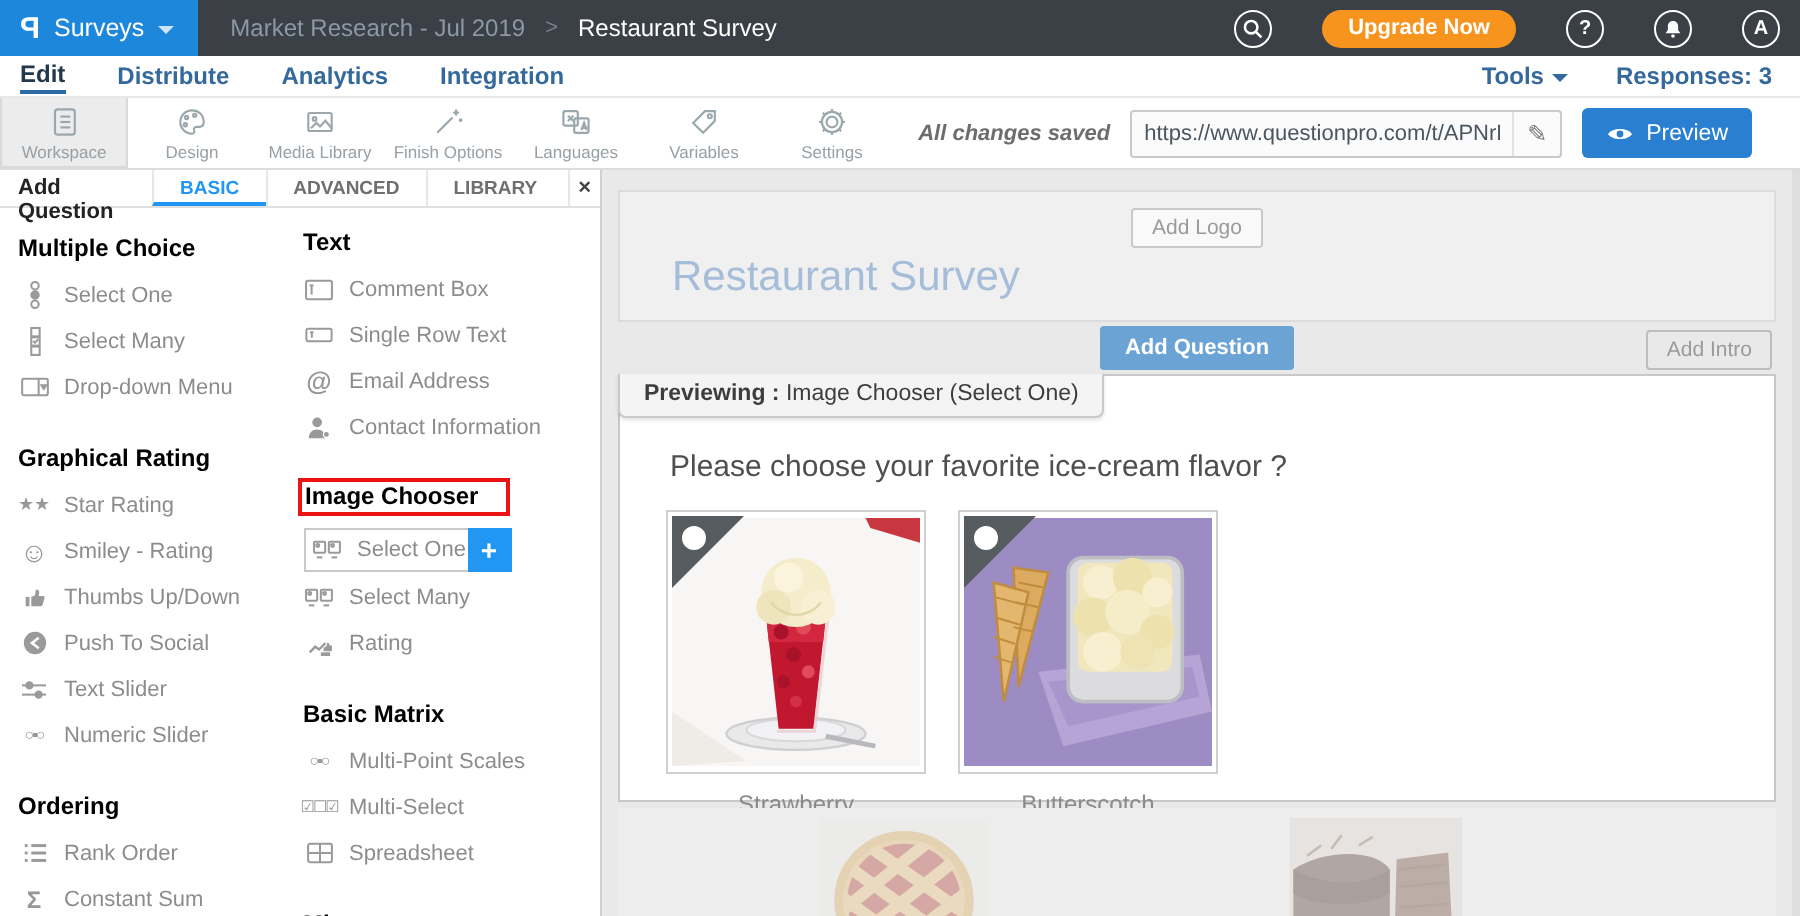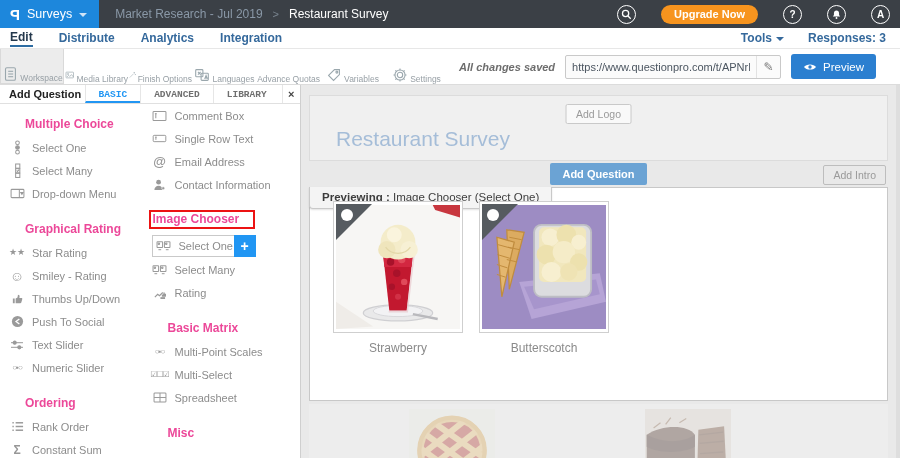--- a/index.html
+++ b/index.html
@@ -26,47 +26,47 @@
   .nav { display:flex; align-items:center; height:21px; background:#fff; padding:0 10px; border-bottom:1px solid #e7e7e7; }
   .nav-item { margin-right:26px; font-size:12px; color:#35699c; font-weight:bold; cursor:pointer; }
   .nav-item.active { color:#24384c; border-bottom:2px solid #2d6ca2; padding-bottom:1px; }
   .nav-right { margin-left:auto; display:flex; align-items:center; gap:24px; }
   .tools-link { display:flex; align-items:center; gap:4px; color:#35699c; font-weight:bold; font-size:12px; cursor:pointer; }
   .tools-caret { border-top-color:#35699c; }
   .responses-link { color:#35699c; font-weight:bold; font-size:12px; cursor:pointer; padding-right:4px; }
 
   
   .toolbar { display:flex; align-items:stretch; height:36px; background:#fff; border-bottom:1px solid #dcdcdc; }
-  .tool-item { width:64px; display:flex; flex-direction:row; align-items:flex-end; justify-content:center; gap:1px; cursor:pointer; color:#9aa7ad; }
+  .tool-item { width:64px; display:flex; flex-direction:column; align-items:center; justify-content:center; gap:1px; cursor:pointer; color:#9aa7ad; }
   .tool-item svg { stroke:#9aa7ad; fill:none; stroke-width:1.2; }
   .tool-item.active { background:#ececec; border:1px solid #d9d9d9; border-top:none; }
   .tool-label { font-size:8.5px; color:#98a0a6; white-space:nowrap; }
   .toolbar-right { margin-left:auto; display:flex; align-items:center; gap:10px; padding-right:24px; }
   .saved-note { font-style:italic; font-size:11px; color:#6d6d6d; font-weight:bold; }
   .url-box { display:flex; align-items:center; height:24px; border:1px solid #c9c9c9; background:#fbfbfb; border-radius:2px; }
   .url-input { border:none; outline:none; background:transparent; width:190px; padding:0 6px; font-size:11px; color:#4b5560; font-family:"Liberation Sans", sans-serif; }
   .pencil { width:24px; height:100%; display:flex; align-items:center; justify-content:center; color:#777; cursor:pointer; border-left:1px solid #e2e2e2; }
   .pencil::before { content:"\270E"; font-size:12px; }
   .preview-btn { display:flex; align-items:center; gap:6px; background:#2b7fd0; border:none; color:#fff; height:25px; padding:0 12px; border-radius:3px; font-size:11.5px; cursor:pointer; }
 
   
   .main { display:flex; height:373px; }
 
   
   .panel { width:301px; background:#fff; border-right:1px solid #cfcfcf; display:flex; flex-direction:column; }
   .panel-head { display:flex; align-items:stretch; height:19px; border-bottom:1px solid #e0e0e0; }
   .panel-title { font-size:11px; font-weight:bold; color:#222; padding:3px 0 0 9px; width:118px; }
-  .panel-tab { font-size:9.5px; color:#6f6f6f; padding:4px 13px 0; border-left:1px solid #e6e6e6; cursor:pointer; font-weight:bold;font-family:Liberation Mono, monospace; }
+  .panel-tab { font-size:9.5px; color:#6f6f6f; padding:4px 13px 0; border-left:1px solid #e6e6e6; cursor:pointer; font-weight:bold; }
   .panel-tab.active { color:#2196f3; border-bottom:2px solid #2196f3; }
   .panel-close { margin-left:2px; border-left:1px solid #e6e6e6; width:26px; text-align:center; padding-top:3px; color:#444; font-weight:bold; cursor:pointer; font-size:11px; }
   .panel-cols { display:flex; flex:1; overflow:hidden; }
   .pcol { padding:0 0 0 9px; }
   .pcol1 { width:146px; }
   .pcol2 { width:155px; padding-left:6px; }
-  .psec-title { font-size:12px; font-weight:bold; color:#ec4899; margin:13px 16px 5px; }
+  .psec-title { font-size:12px; font-weight:bold; color:#000000; margin:13px 0 5px; }
   .pi { display:flex; align-items:center; gap:7px; height:23px; color:#8c8c8c; font-size:11px; cursor:pointer; white-space:nowrap; }
   .pi .pic { width:16px; display:flex; justify-content:center; align-items:center; color:#979797; font-size:11px; flex:none; }
   .pi svg { stroke:#9a9a9a; fill:none; stroke-width:1.1; }
   .glyph { font-size:11px; line-height:1; }
   .red-box { display:inline-block; border:2px solid #ec1313; padding:0 14px 1px 2px; margin-left:-3px; }
   .ic-selected { display:flex; align-items:center; border:1px solid #c9c9c9; background:#fff; width:104px; height:22px; padding-left:3px; position:relative; margin:1px 0; }
   .plus-btn { position:absolute; right:-1px; top:-1px; width:22px; height:22px; background:#2196f3; color:#fff; border:none; font-size:14px; font-weight:bold; cursor:pointer; display:flex; align-items:center; justify-content:center; }
 
   
   .preview { flex:1; background:#e9e9e9; position:relative; padding:10px 12px 0 8px; overflow:hidden; }
@@ -148,20 +148,29 @@
       <svg width="18" height="18" viewBox="0 0 20 20">
           <rect x="5" y="3" width="11" height="14" rx="1.5"></rect>
           <line x1="8" y1="7" x2="13.5" y2="7"></line>
           <line x1="8" y1="10" x2="13.5" y2="10"></line>
           <line x1="8" y1="13" x2="13.5" y2="13"></line>
         </svg>
       <span class="tool-label">Workspace</span>
     </div>
     <div class="tool-item">
       <svg width="18" height="18" viewBox="0 0 20 20">
+          <path d="M10 3.5a6.5 6.5 0 1 0 0 13c1.2 0 1.6-.8 1.2-1.7-.5-1 .1-2.1 1.3-2.1h1.6c1.5 0 2.4-1 2.4-2.7C16.5 6 13.6 3.5 10 3.5z"></path>
+          <circle cx="7" cy="7.5" r=".9"></circle>
+          <circle cx="11.5" cy="6.3" r=".9"></circle>
+          <circle cx="6.3" cy="11.5" r=".9"></circle>
+        </svg>
+      <span class="tool-label">Design</span>
+    </div>
+    <div class="tool-item">
+      <svg width="18" height="18" viewBox="0 0 20 20">
           <rect x="3.5" y="5" width="13" height="10" rx="1"></rect>
           <circle cx="7" cy="8.3" r="1"></circle>
           <path d="M5 13.5l3-3 2 2 3-3.2 3.5 4.2"></path>
         </svg>
       <span class="tool-label">Media Library</span>
     </div>
     <div class="tool-item">
       <svg width="18" height="18" viewBox="0 0 20 20">
           <line x1="4" y1="16" x2="12.5" y2="7.5"></line>
           <line x1="14.5" y1="3" x2="14.5" y2="6.5"></line>
@@ -173,28 +182,20 @@
     </div>
     <div class="tool-item">
       <svg width="18" height="18" viewBox="0 0 20 20">
           <rect x="3" y="4" width="8" height="8" rx="1"></rect>
           <rect x="9" y="8" width="8" height="8" rx="1"></rect>
           <line x1="5.5" y1="6.5" x2="8.5" y2="9.5"></line>
           <line x1="8.5" y1="6.5" x2="5.5" y2="9.5"></line>
           <path d="M13 14.5l1.5-4 1.5 4M13.5 13.3h3"></path>
         </svg>
       <span class="tool-label">Languages</span>
-    </div>
-    <div class="tool-item">
-      <svg width="18" height="18" viewBox="0 0 20 20">
-          <circle cx="7.5" cy="12.5" r="3.6"></circle>
-          <circle cx="12.5" cy="7.5" r="3.6"></circle>
-          <line x1="9.5" y1="10.5" x2="10.5" y2="9.5"></line>
-        </svg>
-      <span class="tool-label">Advance Quotas</span>
     </div>
     <div class="tool-item">
       <svg width="18" height="18" viewBox="0 0 20 20">
           <path d="M4 10.5L10.5 4H16v5.5L9.5 16z"></path>
           <circle cx="13.2" cy="6.8" r="1.1"></circle>
         </svg>
       <span class="tool-label">Variables</span>
     </div>
     <div class="tool-item">
       <svg width="18" height="18" viewBox="0 0 20 20">
@@ -330,20 +331,21 @@
             <span>Rank Order</span>
           </div>
           <div class="pi">
             <span class="pic glyph" style="font-weight:bold; font-size:12px;">Σ</span>
             <span>Constant Sum</span>
           </div>
 
         </div>
 
         <div class="pcol pcol2">
+          <div class="psec-title" style="margin-top:10px">Text</div>
           <div class="pi">
             <span class="pic">
                 <svg width="15" height="12" viewBox="0 0 16 13">
                   <rect x="1" y="1.5" width="14" height="10" rx="1"></rect>
                   <line x1="4" y1="4" x2="4" y2="9"></line>
                   <line x1="3" y1="4" x2="5" y2="4"></line>
                 </svg>
               </span>
             <span>Comment Box</span>
           </div>
@@ -444,20 +446,21 @@
         <div class="survey-title">Restaurant Survey</div>
       </div>
       <div class="pv-strip">
         <button class="add-question-btn">Add Question</button>
         <button class="add-intro-btn">Add Intro</button>
       </div>
       <div class="pv-card">
         <div class="pv-tag">
           <b>Previewing :</b><span> Image Chooser (Select One)</span>
         </div>
+        <div class="pv-question">Please choose your favorite ice-cream flavor ?</div>
         <div class="pv-options">
 
           <div class="opt">
             <div class="opt-img">
               <svg viewBox="0 0 100 100">
                 <rect width="100" height="100" fill="#f7f6f4"></rect>
                 <path d="M0 78 L30 98 L0 100z" fill="#efece8"></path>
                 <path d="M78 0h22v10L80 4z" fill="#c8373f"></path>
                 <ellipse cx="50" cy="87" rx="28" ry="6.5" fill="#e9e9ea" stroke="#cfcfd2" stroke-width="1"></ellipse>
                 <ellipse cx="50" cy="85.5" rx="20" ry="4.5" fill="#f2f2f4" stroke="#d8d8db" stroke-width=".8"></ellipse>

